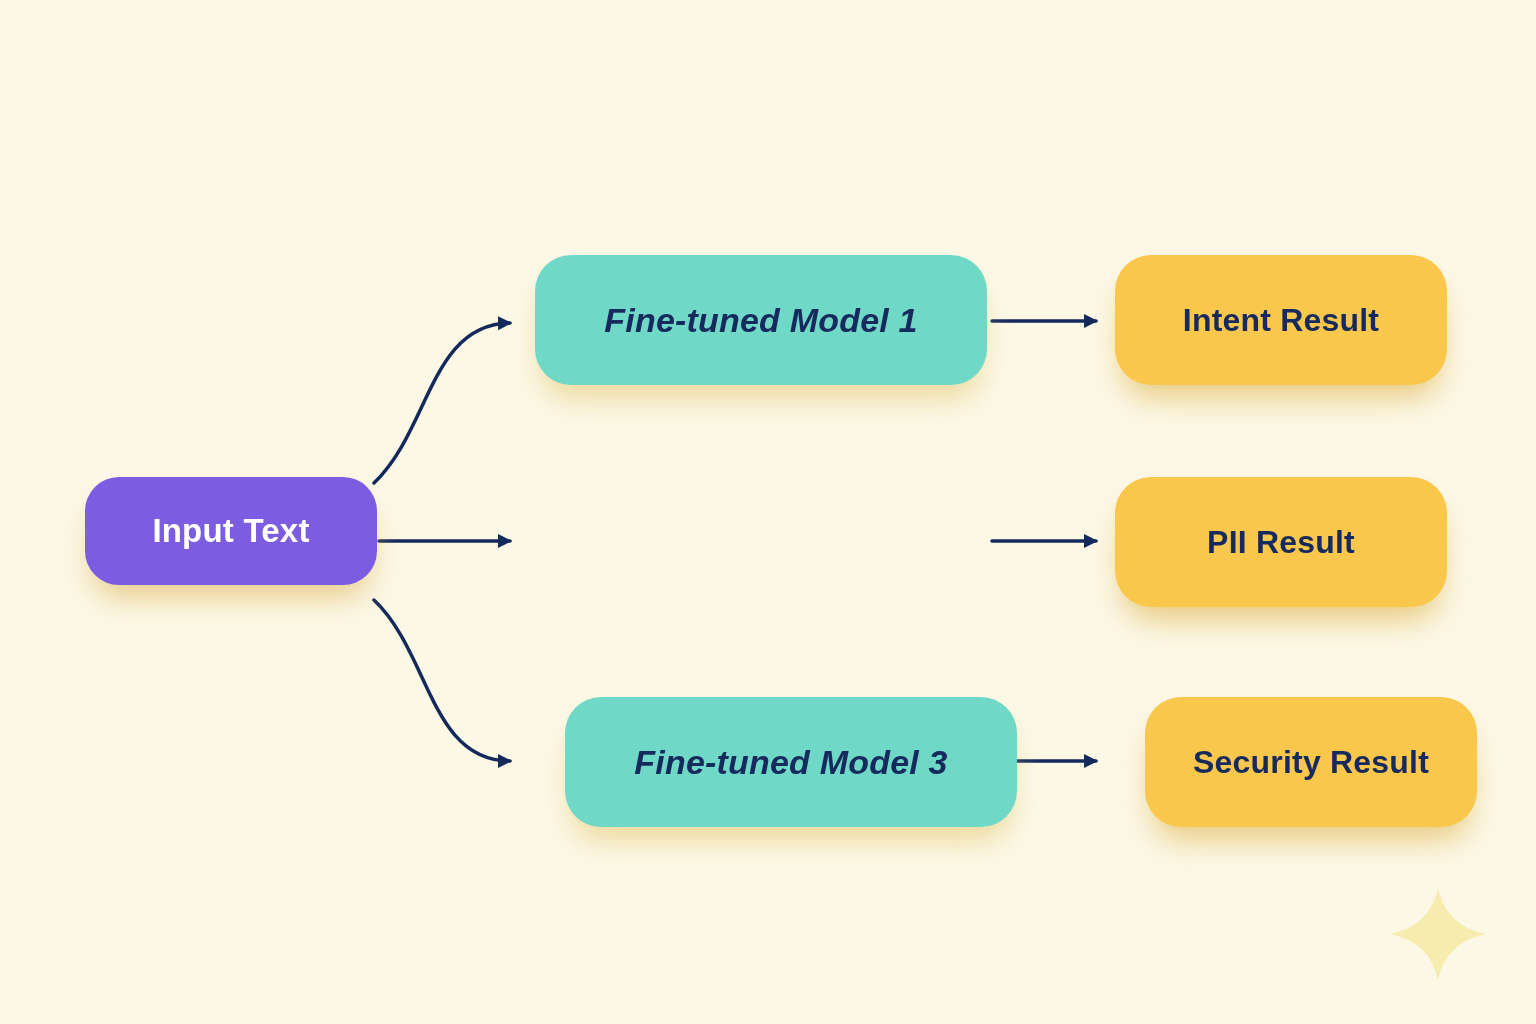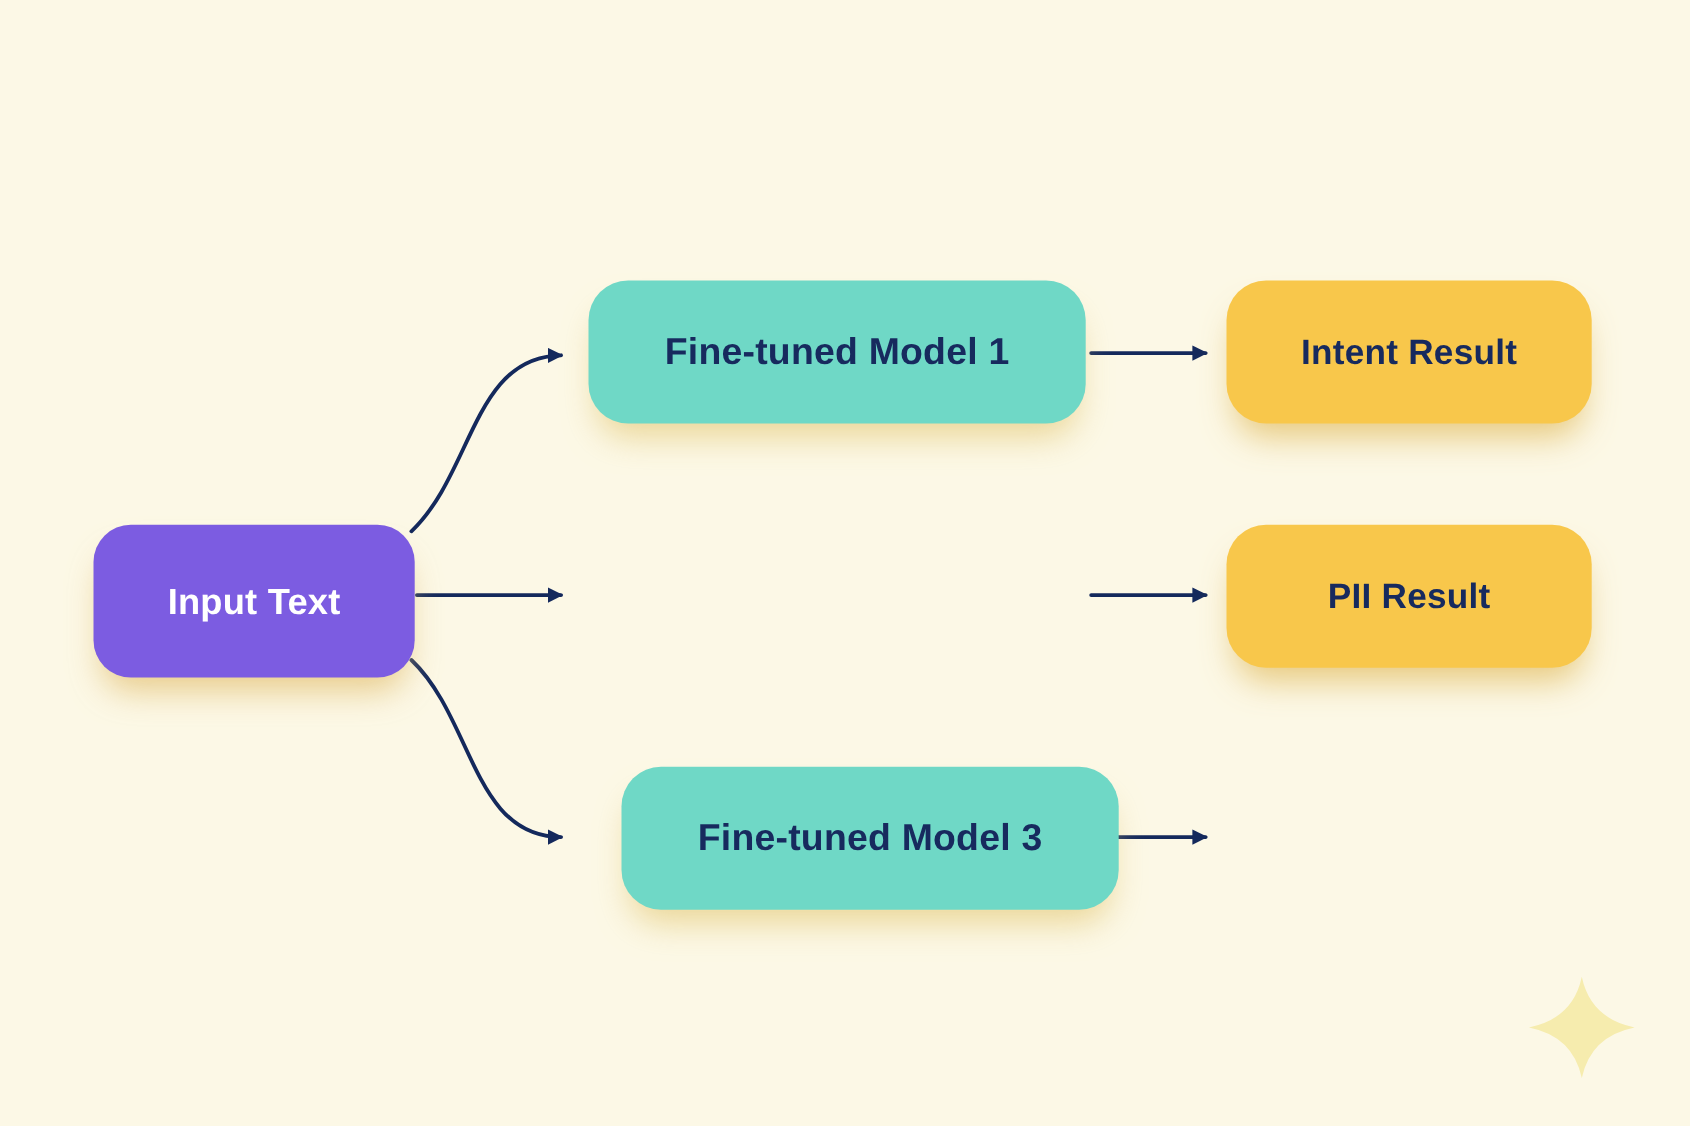--- a/index.html
+++ b/index.html
@@ -21,36 +21,37 @@
     align-items: center;
     justify-content: center;
     font-weight: 700;
     text-align: center;
     letter-spacing: 0.2px;
   }
   .input-node {
     left: 85px;
     top: 477px;
     width: 292px;
-    height: 139px;
+    height: 108px;
     border-radius: 34px;
     background: var(--input_fill, #7C5CE1);
     color: var(--input_text, #FFFFFF);
     font-size: 33px;
     box-shadow: 0 20px 30px -8px rgba(226, 190, 110, 0.75);
   }
   .model-node {
     left: 535px;
     width: 452px;
     height: 130px;
     border-radius: 36px;
     background: var(--model_fill, #6FD8C6);
     color: var(--node_text, #172A5E);
     font-size: 34px;
     box-shadow: 0 20px 30px -8px rgba(226, 196, 110, 0.65);
+    font-style: italic;
   }
   .result-node {
     left: 1115px;
     width: 332px;
     height: 130px;
     border-radius: 36px;
     background: var(--result_fill, #F8C74B);
     color: var(--node_text, #172A5E);
     font-size: 32px;
     box-shadow: 0 20px 30px -8px rgba(226, 190, 100, 0.8);
@@ -116,18 +117,21 @@
   <div class="node model-node row-3">
     <span>Fine-tuned Model 3</span>
   </div>
 
   <div class="node result-node row-2">
     <span>PII Result</span>
   </div>
   <div class="node result-node row-1">
     <span>Intent Result</span>
   </div>
+  <div class="node result-node row-3">
+    <span>Security Result</span>
+  </div>
 
   <svg class="sparkle" viewBox="0 0 100 96" xmlns="http://www.w3.org/2000/svg">
     <path d="M 50 2 Q 58 40, 98 48 Q 58 56, 50 94 Q 42 56, 2 48 Q 42 40, 50 2 Z"></path>
   </svg>
 
 </div>
 
 </body></html>

